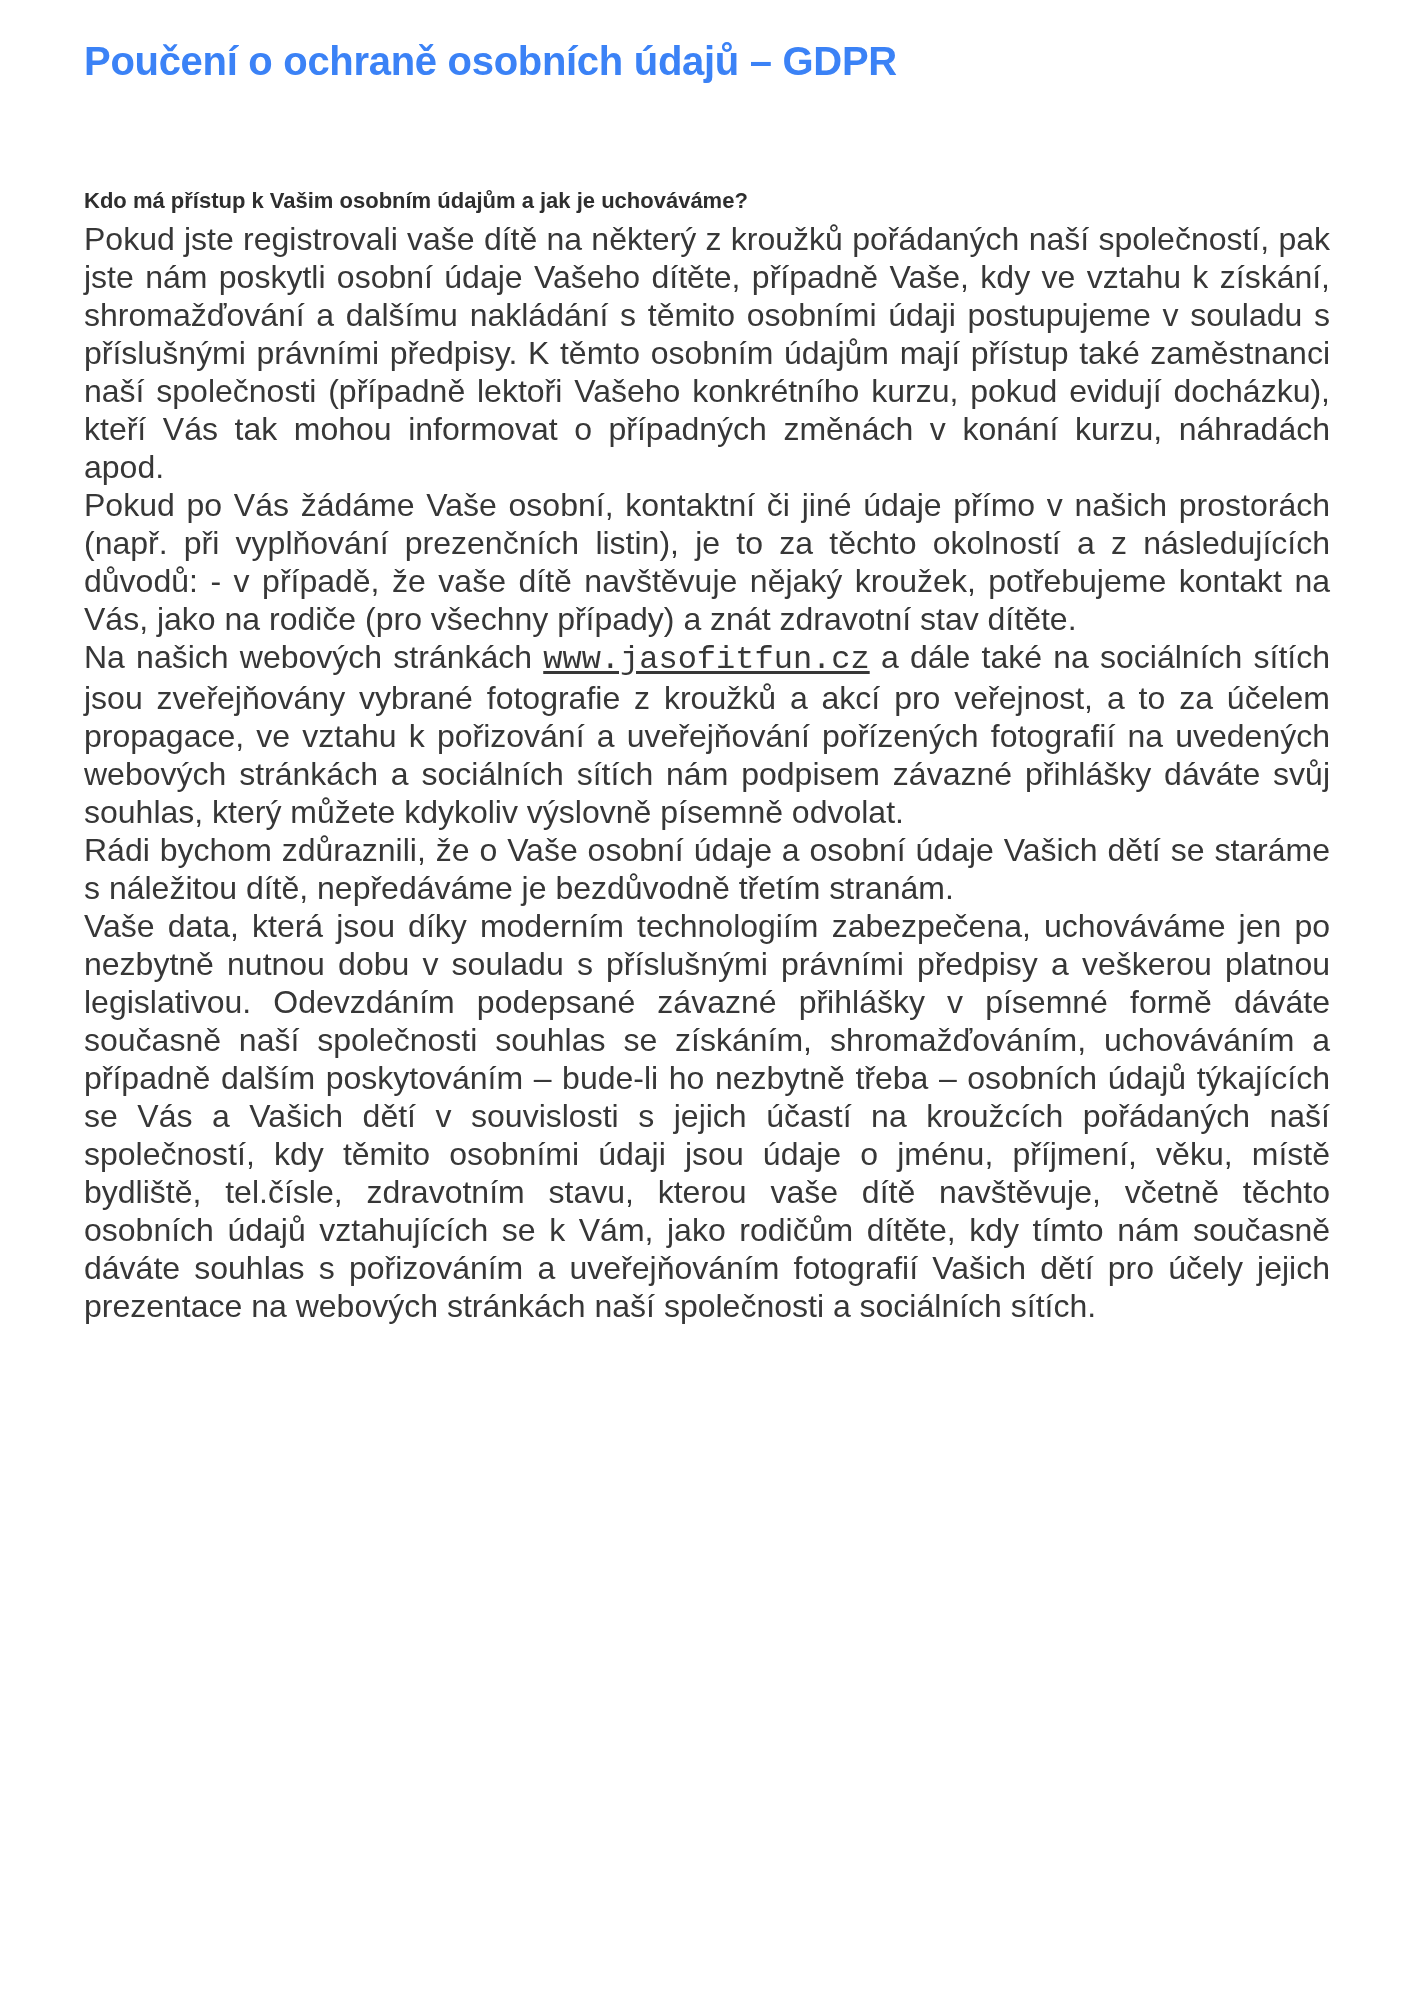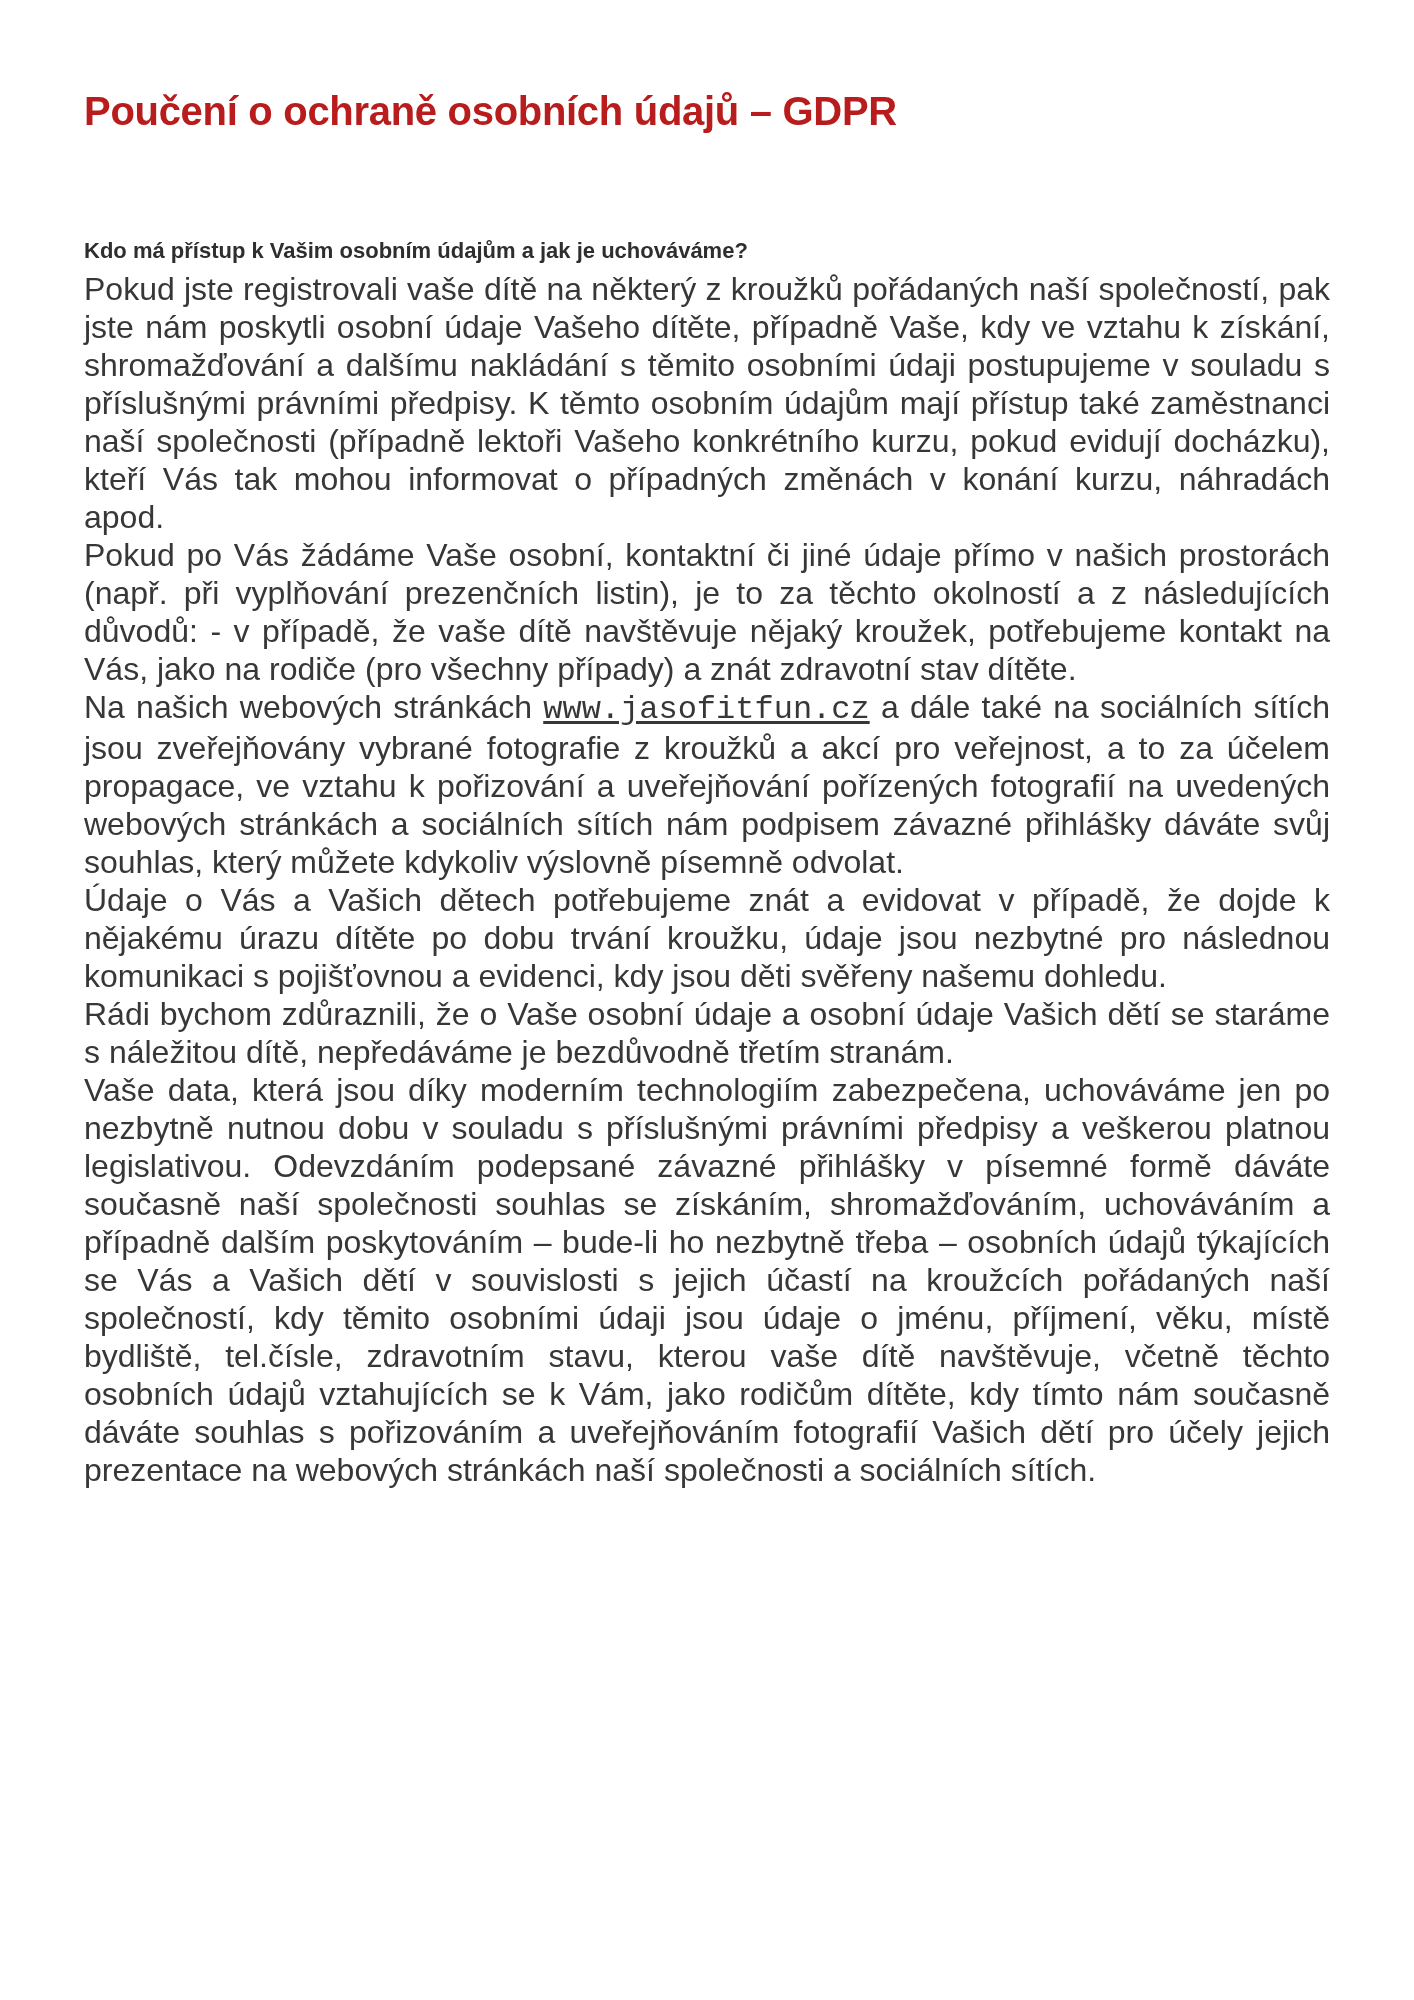--- a/index.html
+++ b/index.html
@@ -13,25 +13,25 @@
     height: 2000px;
     margin: 0 auto;
     background: #ffffff;
     box-sizing: border-box;
     padding: 0 84px;
     overflow: hidden;
     font-family: "Liberation Sans", "DejaVu Sans", sans-serif;
   }
   .doc-title {
     margin: 0;
-    padding-top: 86px;
+    padding-top: 36px;
     font-size: 40px;
     line-height: 50px;
     font-weight: 700;
-    color: #b91c1c;
+    color: #3b82f6;
     letter-spacing: -0.3px;
   }
   .doc-body {
     margin-top: 96px;
     color: #373737;
   }
   .doc-body h2 {
     margin: 0;
     font-size: 22px;
     line-height: 38px;
@@ -67,20 +67,19 @@
 
     <h2>Kdo má přístup k Vašim osobním údajům a jak je uchováváme?</h2>
 
     <p>Pokud jste registrovali vaše dítě na některý z kroužků pořádaných naší společností, pak jste nám poskytli osobní údaje Vašeho dítěte, případně Vaše, kdy ve vztahu k získání, shromažďování a dalšímu nakládání s těmito osobními údaji postupujeme v souladu s příslušnými právními předpisy. K těmto osobním údajům mají přístup také zaměstnanci naší společnosti (případně lektoři Vašeho konkrétního kurzu, pokud evidují docházku), kteří Vás tak mohou informovat o případných změnách v konání kurzu, náhradách apod.</p>
 
 
     <p>Pokud po Vás žádáme Vaše osobní, kontaktní či jiné údaje přímo v našich prostorách (např. při vyplňování prezenčních listin), je to za těchto okolností a z následujících důvodů: - v případě, že vaše dítě navštěvuje nějaký kroužek, potřebujeme kontakt na Vás, jako na rodiče (pro všechny případy) a znát zdravotní stav dítěte.</p>
 
     <p><span>Na našich webových stránkách </span><a class="doc-link">www.jasofitfun.cz</a><span> a dále také na sociálních sítích jsou zveřejňovány vybrané fotografie z kroužků a akcí pro veřejnost, a to za účelem propagace, ve vztahu k pořizování a uveřejňování pořízených fotografií na uvedených webových stránkách a sociálních sítích nám podpisem závazné přihlášky dáváte svůj souhlas, který můžete kdykoliv výslovně písemně odvolat.</span></p>
 
-    <p>Údaje o Vás a Vašich dětech potřebujeme znát a evidovat v případě, že dojde k nějakému úrazu dítěte po dobu trvání kroužku, údaje jsou nezbytné pro následnou komunikaci s pojišťovnou a evidenci, kdy jsou děti svěřeny našemu dohledu.</p>
 
     <p>Rádi bychom zdůraznili, že o Vaše osobní údaje a osobní údaje Vašich dětí se staráme s náležitou dítě, nepředáváme je bezdůvodně třetím stranám.</p>
 
     <p>Vaše data, která jsou díky moderním technologiím zabezpečena, uchováváme jen po nezbytně nutnou dobu v souladu s příslušnými právními předpisy a veškerou platnou legislativou. Odevzdáním podepsané závazné přihlášky v písemné formě dáváte současně naší společnosti souhlas se získáním, shromažďováním, uchováváním a případně dalším poskytováním – bude-li ho nezbytně třeba – osobních údajů týkajících se Vás a Vašich dětí v souvislosti s jejich účastí na kroužcích pořádaných naší společností, kdy těmito osobními údaji jsou údaje o jménu, příjmení, věku, místě bydliště, tel.čísle, zdravotním stavu, kterou vaše dítě navštěvuje, včetně těchto osobních údajů vztahujících se k Vám, jako rodičům dítěte, kdy tímto nám současně dáváte souhlas s pořizováním a uveřejňováním fotografií Vašich dětí pro účely jejich prezentace na webových stránkách naší společnosti a sociálních sítích.</p>
 
   </div>
 </div>
 
 </body></html>

